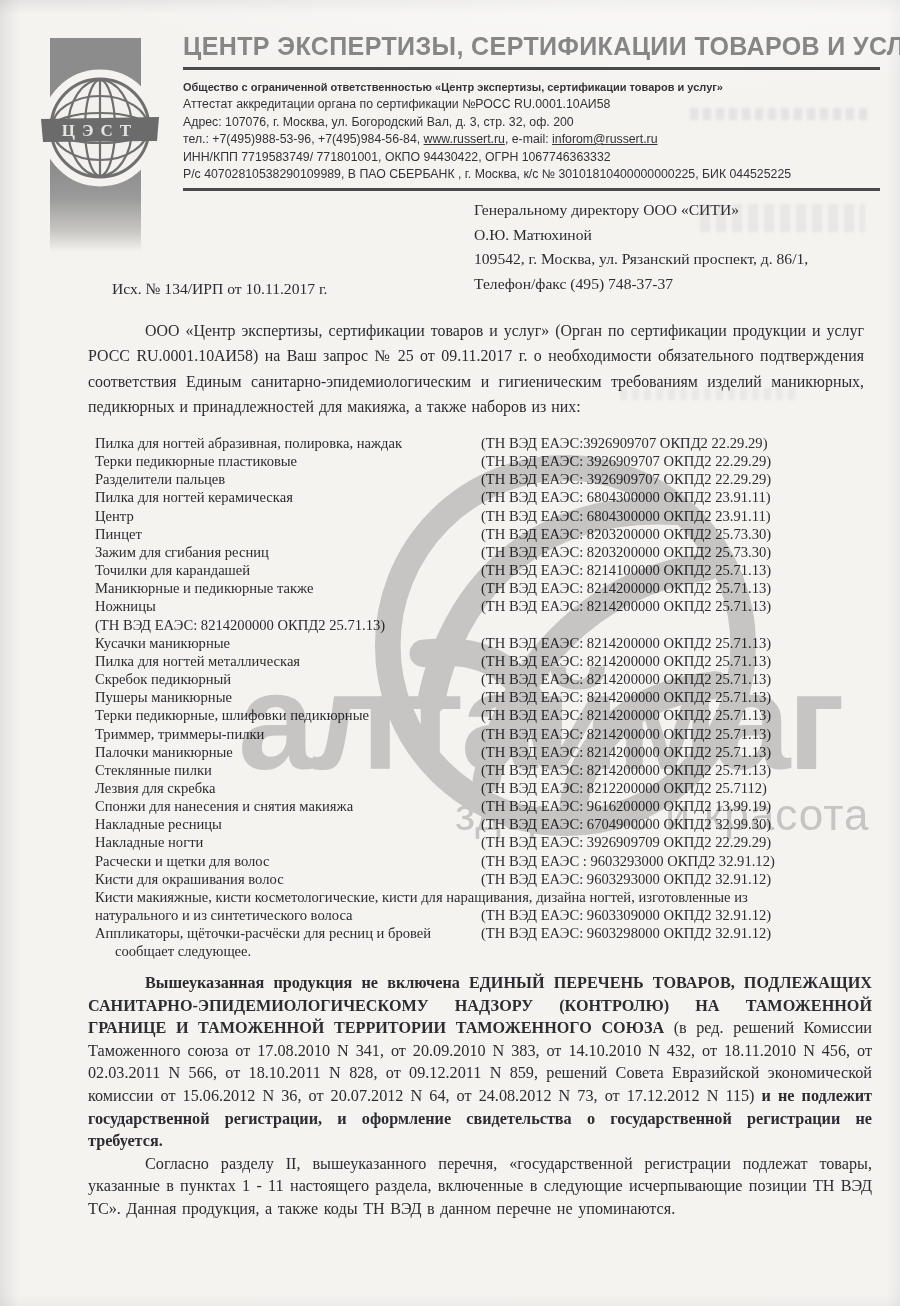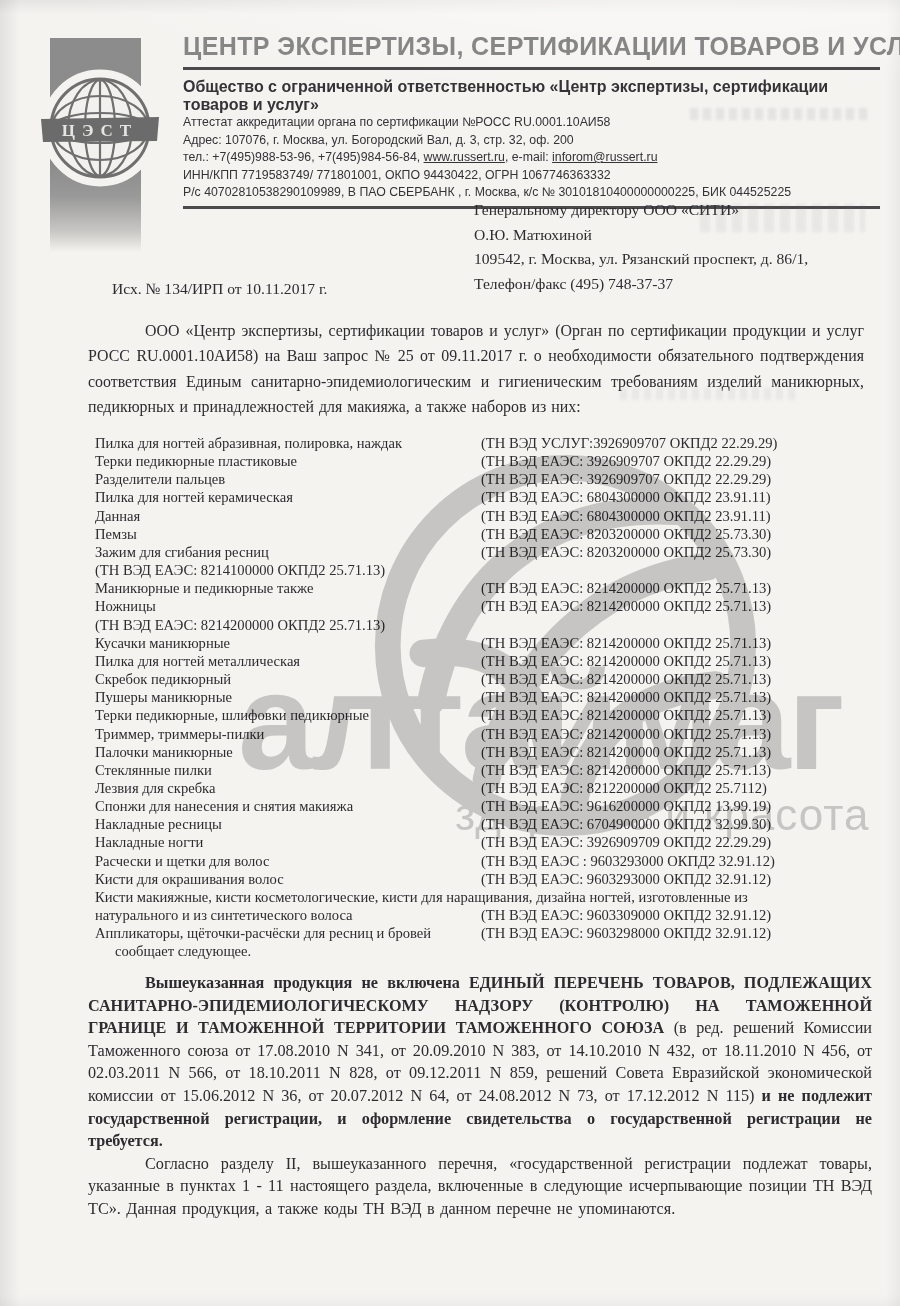--- a/index.html
+++ b/index.html
@@ -17,21 +17,21 @@
   }
   
   .logo-bar{
     position:absolute;left:50px;top:38px;width:91px;height:214px;
     background:linear-gradient(180deg,#8c8c8c 0%,#8b8b8b 58%,#999 74%,#c7c6c3 90%,rgba(244,243,240,0) 100%);
   }
   .logo-globe{position:absolute;left:40px;top:68px;width:120px;height:120px;}
   .letterhead{position:absolute;left:183px;top:30px;width:697px;font-family:"Liberation Sans",sans-serif;}
   .lh-title{font-size:25px;font-weight:bold;color:#868686;letter-spacing:.4px;line-height:32px;white-space:nowrap;}
   .lh-rule{height:3px;background:#4a4a4c;margin-top:5px;}
-  .lh-company{margin-top:8px;font-size:16px;font-weight:bold;color:#333338;line-height:18px;}
+  .lh-company{margin-top:8px;font-size:11px;font-weight:bold;color:#333338;line-height:18px;}
   .lh-line{font-size:12.3px;color:#333338;line-height:17.6px;white-space:nowrap;}
   .u{text-decoration:underline;}
   
   .addressee{position:absolute;left:474px;top:198px;font-size:15.6px;line-height:24.6px;}
   .ref-line{position:absolute;left:112px;top:280px;font-size:15.6px;}
   .intro{position:absolute;left:88px;top:318px;width:776px;font-size:15.9px;line-height:25.3px;
          text-align:justify;text-indent:57px;word-spacing:1px;}
   
   .product-list{position:absolute;left:95px;top:434px;width:772px;font-size:14.6px;line-height:18.15px;}
   .p-row{display:flex;}
@@ -98,54 +98,55 @@
 
   <div class="ref-line">Исх. № 134/ИРП от 10.11.2017 г.</div>
 
   <div class="intro">ООО «Центр экспертизы, сертификации товаров и услуг» (Орган по сертификации продукции и услуг РОСС RU.0001.10АИ58) на Ваш запрос № 25 от 09.11.2017 г. о необходимости обязательного подтверждения соответствия Единым санитарно-эпидемиологическим и гигиеническим требованиям изделий маникюрных, педикюрных и принадлежностей для макияжа, а также наборов из них:</div>
 
   <div class="product-list">
     <div>
 
         <div class="p-row">
           <span class="p-name">Пилка для ногтей абразивная, полировка, наждак</span>
-          <span class="p-code">(ТН ВЭД УСЛУГ:3926909707 ОКПД2 22.29.29)</span>
+          <span class="p-code">(ТН ВЭД ЕАЭС:3926909707 ОКПД2 22.29.29)</span>
         </div>
 
         <div class="p-row">
           <span class="p-name">Терки педикюрные пластиковые</span>
           <span class="p-code">(ТН ВЭД ЕАЭС: 3926909707 ОКПД2 22.29.29)</span>
         </div>
 
         <div class="p-row">
           <span class="p-name">Разделители пальцев</span>
           <span class="p-code">(ТН ВЭД ЕАЭС: 3926909707 ОКПД2 22.29.29)</span>
         </div>
 
         <div class="p-row">
           <span class="p-name">Пилка для ногтей керамическая</span>
           <span class="p-code">(ТН ВЭД ЕАЭС: 6804300000 ОКПД2 23.91.11)</span>
         </div>
 
         <div class="p-row">
-          <span class="p-name">Данная</span>
+          <span class="p-name">Центр</span>
           <span class="p-code">(ТН ВЭД ЕАЭС: 6804300000 ОКПД2 23.91.11)</span>
         </div>
 
         <div class="p-row">
-          <span class="p-name">Пемзы</span>
+          <span class="p-name">Пинцет</span>
           <span class="p-code">(ТН ВЭД ЕАЭС: 8203200000 ОКПД2 25.73.30)</span>
         </div>
 
         <div class="p-row">
           <span class="p-name">Зажим для сгибания ресниц</span>
           <span class="p-code">(ТН ВЭД ЕАЭС: 8203200000 ОКПД2 25.73.30)</span>
         </div>
 
         <div class="p-row">
+          <span class="p-name">Точилки для карандашей</span>
           <span class="p-code">(ТН ВЭД ЕАЭС: 8214100000 ОКПД2 25.71.13)</span>
         </div>
 
         <div class="p-row">
           <span class="p-name">Маникюрные и педикюрные также</span>
           <span class="p-code">(ТН ВЭД ЕАЭС: 8214200000 ОКПД2 25.71.13)</span>
         </div>
 
         <div class="p-row">
           <span class="p-name">Ножницы</span>

